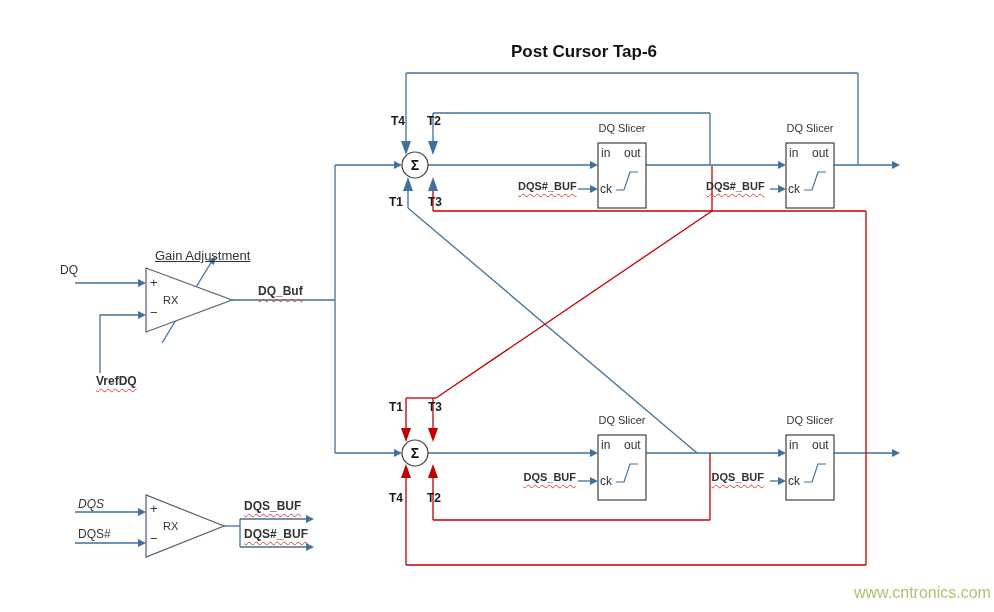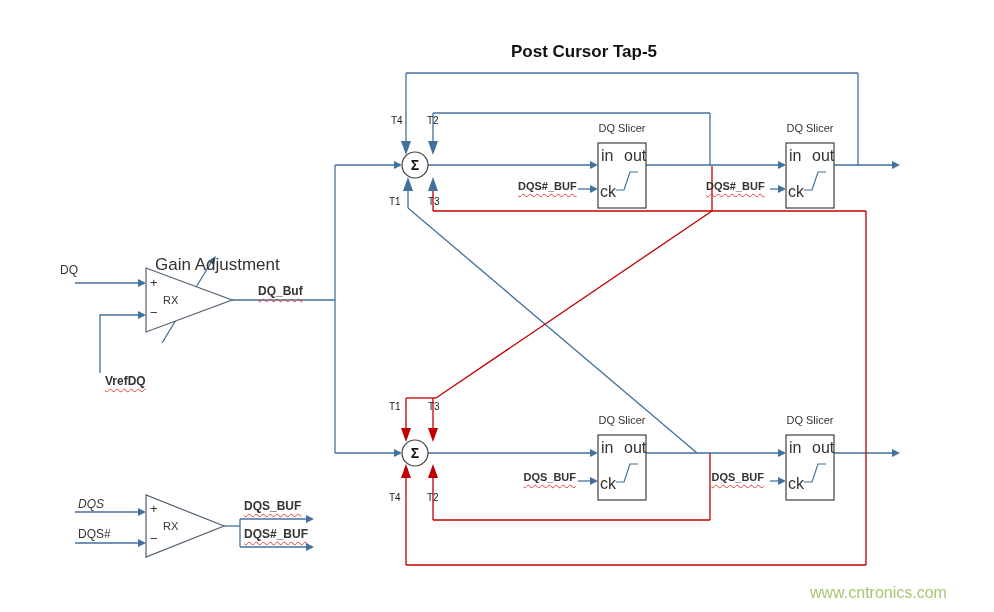--- a/index.html
+++ b/index.html
@@ -8,28 +8,28 @@
   svg.wiring{position:absolute;left:0;top:0;}
   .w{fill:none;stroke:var(--wire-blue,#41719C);stroke-width:1.3;}
   .r{fill:none;stroke:var(--wire-red,#C00000);stroke-width:1.3;}
   .shape{fill:#fff;stroke:var(--shape-stroke,#404040);stroke-width:1.2;}
   .tri{fill:#fff;stroke:#51606F;stroke-width:1.2;}
   .glyph{fill:none;stroke:var(--wire-blue,#41719C);stroke-width:1.2;}
   .fb{fill:var(--wire-blue,#41719C);stroke:none;}
   .fr{fill:var(--wire-red,#C00000);stroke:none;}
   .lbl{position:absolute;font-size:12px;line-height:1.15;white-space:nowrap;color:#333;}
   .title{font-size:17px;font-weight:bold;color:#111;width:320px;text-align:center;}
-  .tap{font-size:10px;font-weight:normal;color:#1a1a1a;}
+  .tap{font-size:12px;font-weight:bold;color:#1a1a1a;}
   .sigma{font-size:14px;font-weight:bold;color:#111;width:14px;text-align:center;}
   .slicer-title{font-size:11px;width:48px;text-align:center;}
-  .port{font-size:16px;}
+  .port{font-size:12px;}
   .clockl{font-size:11px;width:58px;text-align:right;}
   .sq{text-decoration-line:underline;text-decoration-style:wavy;
       text-decoration-color:#E0443A;text-decoration-thickness:1px;text-underline-offset:3px;font-weight:bold;}
-  .watermark{font-size:16px;color:var(--watermark-green,#9FBF60);opacity:.9;}
+  .watermark{font-size:16px;color:var(--watermark-green,#9FBF60);opacity:.9;margin-left:44px;}
 </style>
 </head>
 <body>
 
 <div class="stage">
 
   <svg class="wiring" width="994" height="612" viewBox="0 0 994 612">
 
     <g>
       <path class="w" d="M406,73 H858"></path>
@@ -120,21 +120,21 @@
       <polygon class="fb" points="428,141 438,141 433,155"></polygon>
       <polygon class="fb" points="403,191 413,191 408,177"></polygon>
       <polygon class="fb" points="428,191 438,191 433,177"></polygon>
       <polygon class="fr" points="401,428 411,428 406,442"></polygon>
       <polygon class="fr" points="428,428 438,428 433,442"></polygon>
       <polygon class="fr" points="401,478 411,478 406,464"></polygon>
       <polygon class="fr" points="428,478 438,478 433,464"></polygon>
     </g>
   </svg>
 
-  <div class="lbl title" style="left:424px;top:42px;">Post Cursor Tap-5</div>
+  <div class="lbl title" style="left:424px;top:42px;">Post Cursor Tap-6</div>
 
   <div class="lbl sigma" style="left:408px;top:157px;">Σ</div>
   <div class="lbl sigma" style="left:408px;top:445px;">Σ</div>
 
   <div class="lbl tap" style="left:391px;top:115px;">T4</div>
   <div class="lbl tap" style="left:427px;top:115px;">T2</div>
   <div class="lbl tap" style="left:389px;top:196px;">T1</div>
   <div class="lbl tap" style="left:428px;top:196px;">T3</div>
 
   <div class="lbl tap" style="left:389px;top:401px;">T1</div>
@@ -158,23 +158,23 @@
   <div class="lbl port" style="left:600px;top:475px;">ck</div>
   <div class="lbl port" style="left:789px;top:439px;">in</div>
   <div class="lbl port" style="left:812px;top:439px;">out</div>
   <div class="lbl port" style="left:788px;top:475px;">ck</div>
 
   <div class="lbl clockl sq" style="left:518px;top:180px;">DQS#_BUF</div>
   <div class="lbl clockl sq" style="left:706px;top:180px;">DQS#_BUF</div>
   <div class="lbl clockl sq" style="left:518px;top:471px;">DQS_BUF</div>
   <div class="lbl clockl sq" style="left:706px;top:471px;">DQS_BUF</div>
 
-  <div class="lbl" style="left:155px;top:255px;font-size:17px;">Gain Adjustment</div>
+  <div class="lbl" style="left:155px;top:249px;font-size:13px;text-decoration:underline;">Gain Adjustment</div>
   <div class="lbl" style="left:60px;top:264px;">DQ</div>
-  <div class="lbl sq" style="left:105px;top:375px;text-align:right;">VrefDQ</div>
+  <div class="lbl sq" style="left:96px;top:375px;text-align:right;">VrefDQ</div>
   <div class="lbl sq" style="left:258px;top:285px;">DQ_Buf</div>
   <div class="lbl" style="left:163px;top:294px;font-size:11px;">RX</div>
   <div class="lbl" style="left:150px;top:276px;font-size:13px;">+</div>
   <div class="lbl" style="left:150px;top:306px;font-size:13px;">−</div>
 
   <div class="lbl" style="left:78px;top:498px;font-style:italic;">DQS</div>
   <div class="lbl" style="left:78px;top:528px;">DQS#</div>
   <div class="lbl" style="left:163px;top:520px;font-size:11px;">RX</div>
   <div class="lbl" style="left:150px;top:502px;font-size:13px;">+</div>
   <div class="lbl" style="left:150px;top:532px;font-size:13px;">−</div>

